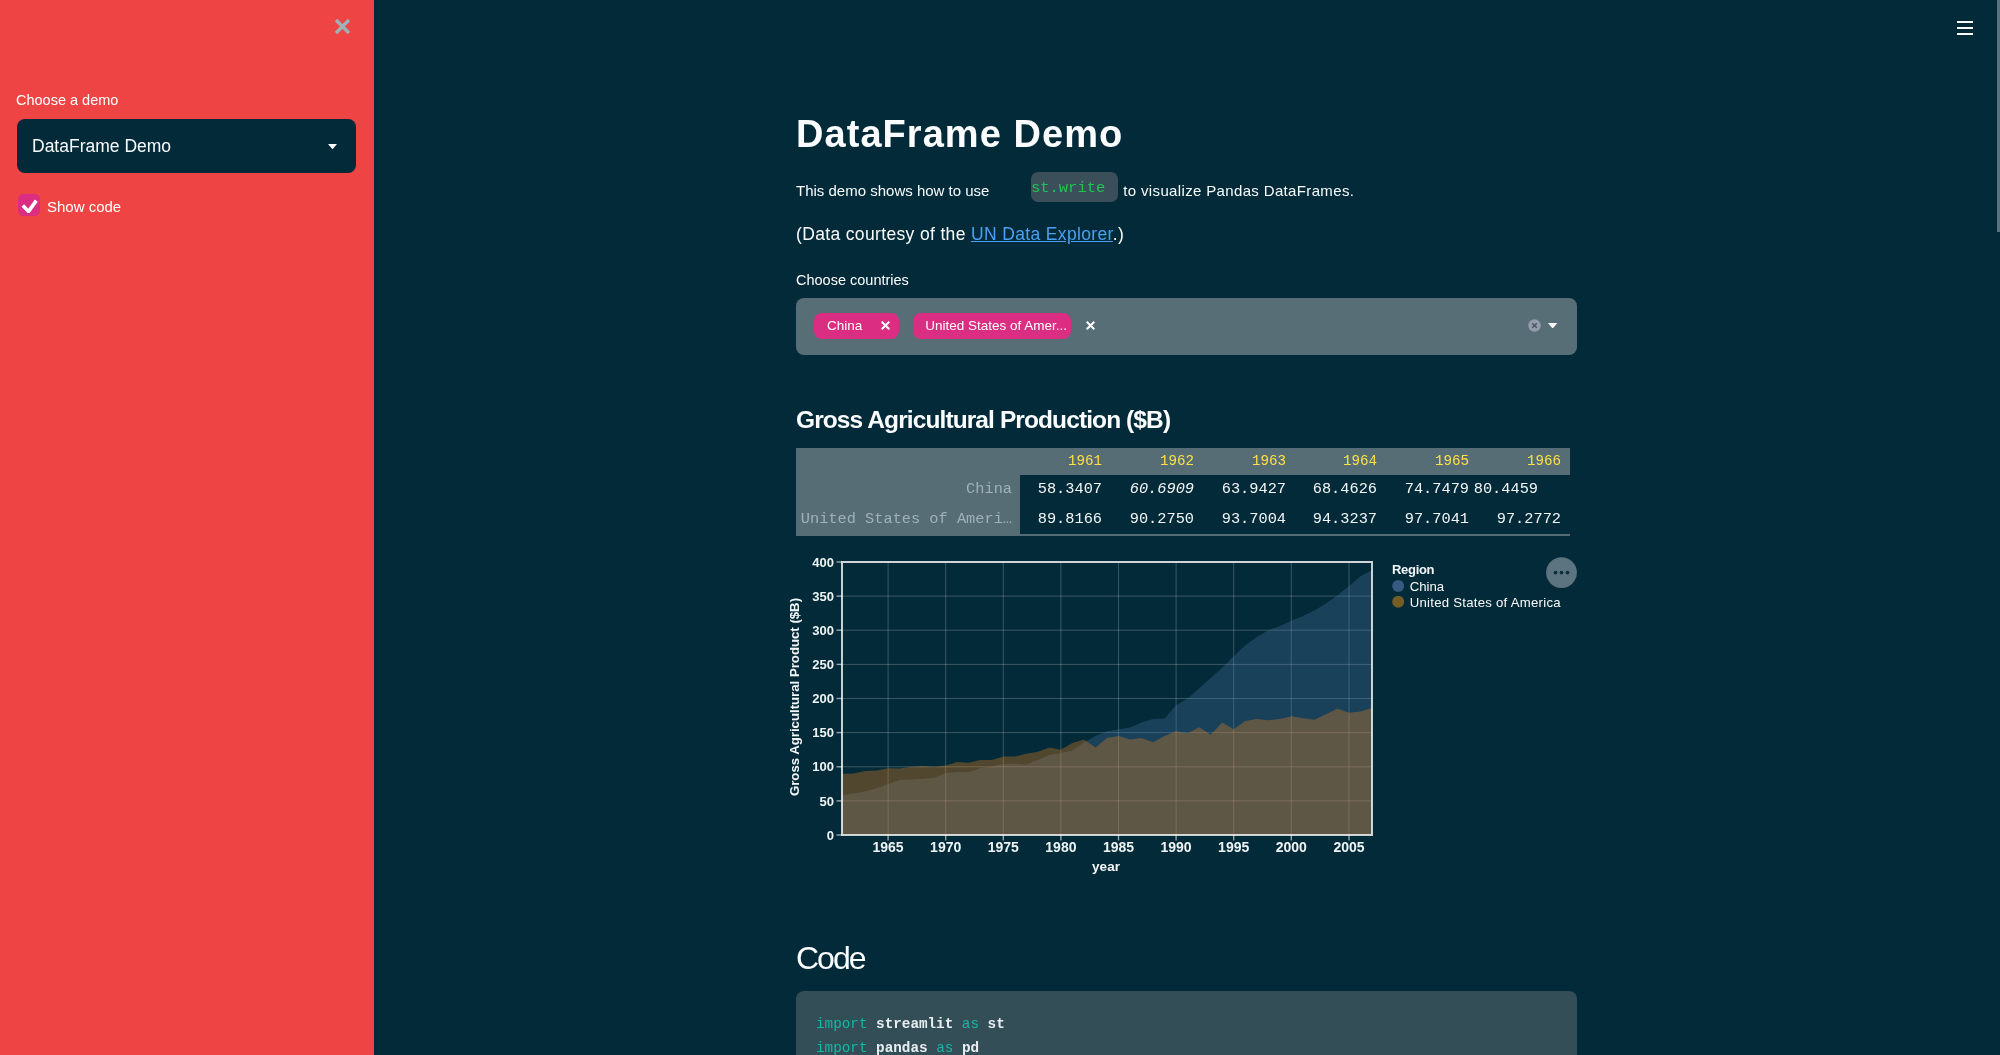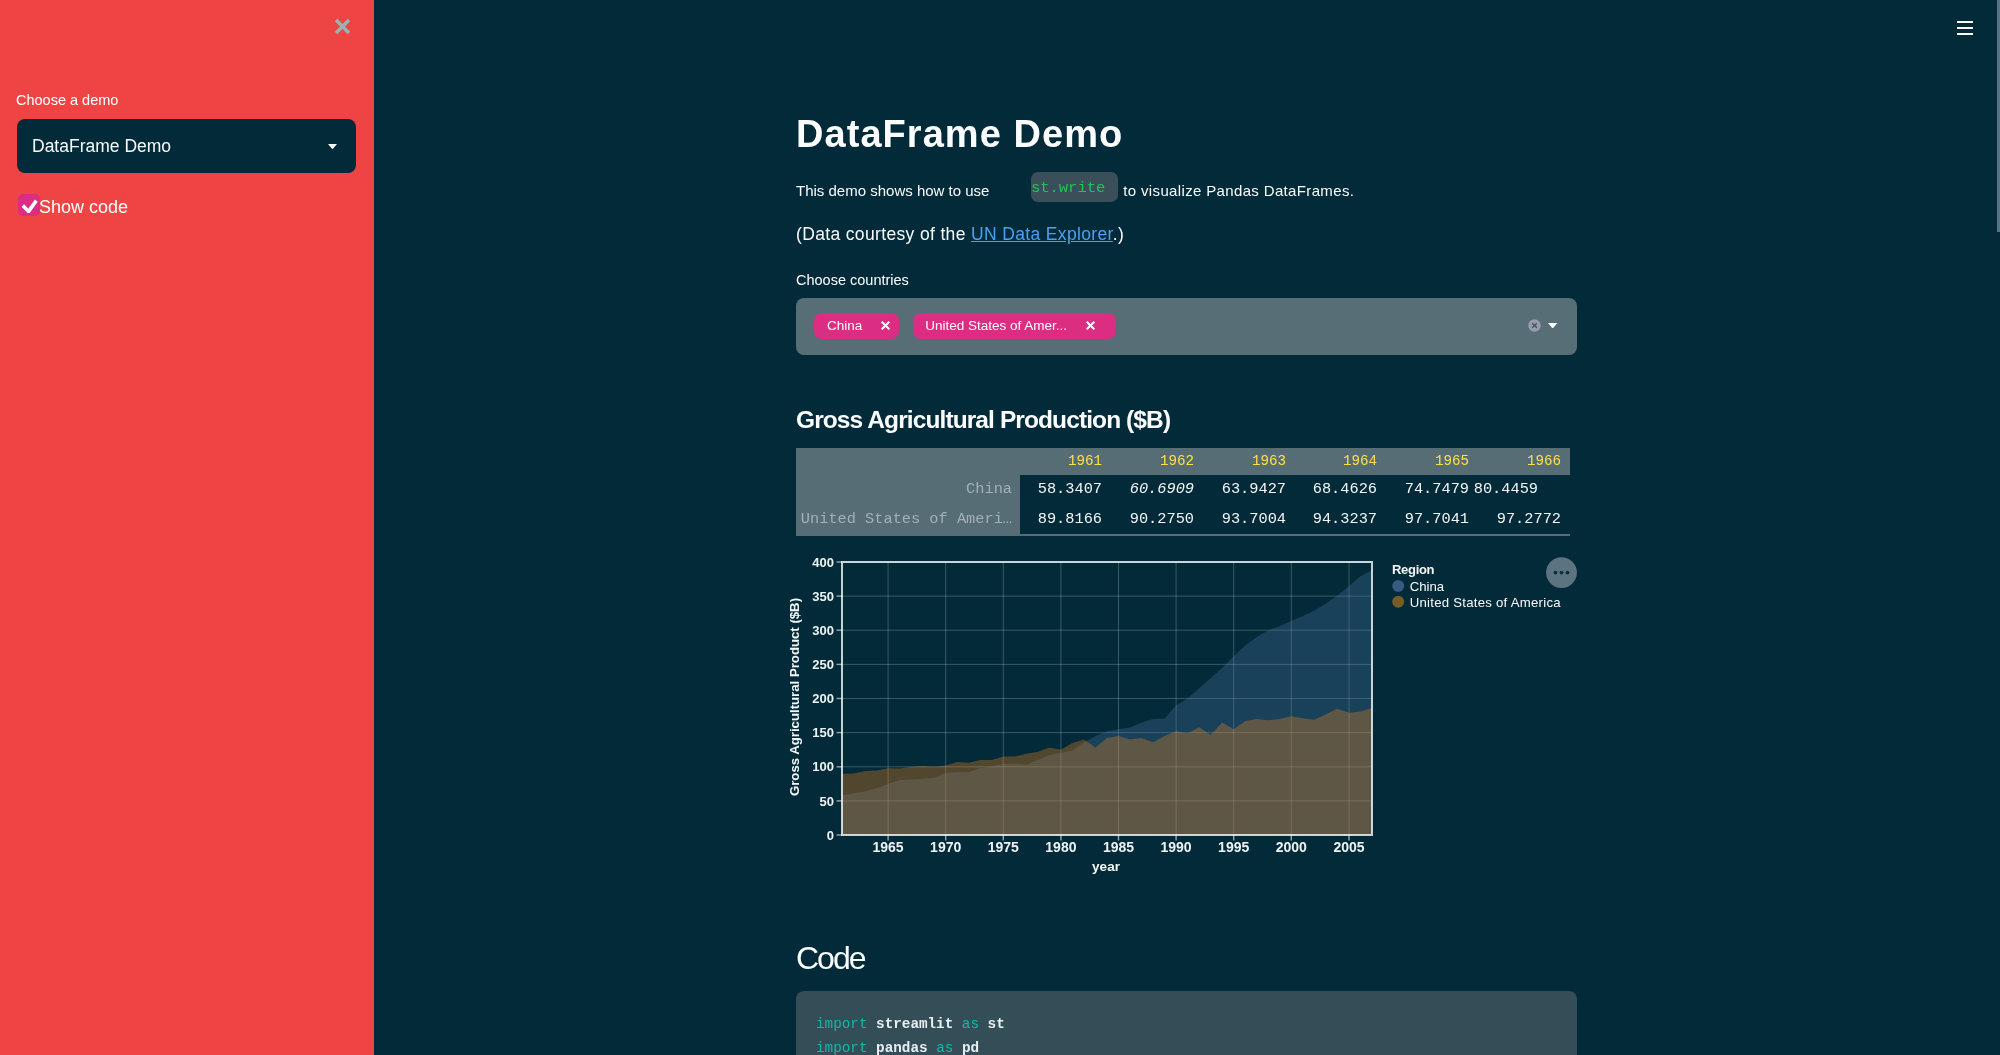--- a/index.html
+++ b/index.html
@@ -6,21 +6,21 @@
   html,body { width:2000px; height:1055px; overflow:hidden; background:#032a38; }
   body { background:#032a38; font-family:"Liberation Sans", sans-serif; position:relative; }
   .abs { position:absolute; }
   
   #sidebar { left:0; top:0; width:374px; height:1055px; background:#ef4444; }
   #sb-close { left:334px; top:18px; width:17px; height:17px; }
   #sb-label { left:16px; top:91.8px; font-size:14.5px; color:#ffffff; }
   #sb-select { left:17px; top:119px; width:339px; height:54px; background:#032a38; border-radius:8px; }
   #sb-select-text { left:15px; top:0; height:54px; line-height:54px; font-size:17.5px; color:#fafcfd; }
   #sb-check { left:18.2px; top:194px; width:21.8px; height:21.8px; background:#db2d82; border-radius:5px; }
-  #sb-check-label { left:39px; top:195.5px; height:22px; line-height:22px; font-size:18px; color:#ffffff; }
+  #sb-check-label { left:47px; top:195.5px; height:22px; line-height:22px; font-size:15px; color:#ffffff; }
   
   .hamburger-line { left:1957px; width:16px; height:2px; background:#fafcfd; }
   #scrollthumb { left:1997px; top:0; width:3px; height:232px; background:#587481; }
   
   #title { left:796px; top:112.5px; font-size:38px; letter-spacing:1.05px; font-weight:bold; color:#fafcfd; }
   .ptext { font-size:15px; color:#fafcfd; line-height:20px; }
   .codechip { background:#3a4f59; color:#21c354; font-family:"Liberation Mono", monospace; font-size:15.5px; height:29.6px; line-height:32.8px; text-align:left; border-radius:7px; }
   #p2 { left:796px; top:224px; font-size:17.5px; letter-spacing:0.35px; color:#fafcfd; line-height:21px; }
   #p2 a { color:#4aa0f2; }
   #ms-label { left:796px; top:272px; font-size:14.5px; color:#ffffff; }
@@ -69,21 +69,21 @@
   <div class="abs ptext" style="left:796px; top:181px;">This demo shows how to use</div>
   <div class="abs codechip" style="left:1030.9px; top:172px; width:87.5px;">st.write</div>
   <div class="abs ptext" style="left:1123.3px; top:181px; letter-spacing:0.35px;" id="p1b">to visualize Pandas DataFrames.</div>
   <div id="p2" class="abs">(Data courtesy of the <a href="#">UN Data Explorer</a>.)</div>
   <div id="ms-label" class="abs">Choose countries</div>
   <div id="ms-box" class="abs">
     <div class="tag" style="left:17.6px; width:85px;"><span style="margin-left:13.3px">China</span></div>
     <svg class="abs" style="left:84.5px; top:23.1px" width="9" height="9" viewBox="0 0 9 9">
       <path d="M0.7 0.7 L8.3 8.3 M8.3 0.7 L0.7 8.3" stroke="#fff" stroke-width="2"></path>
     </svg>
-    <div class="tag" style="left:117px; width:203px;"><span style="margin-left:12.3px">United States of Amer...</span></div>
+    <div class="tag" style="left:117px; width:158px;"><span style="margin-left:12.3px">United States of Amer...</span></div>
     <svg class="abs" style="left:289.5px; top:23.1px" width="9" height="9" viewBox="0 0 9 9">
       <path d="M0.7 0.7 L8.3 8.3 M8.3 0.7 L0.7 8.3" stroke="#fff" stroke-width="2"></path>
     </svg>
     <svg class="abs" style="left:732px; top:20.7px" width="13" height="13" viewBox="0 0 13 13">
       <circle cx="6.5" cy="6.5" r="6.2" fill="#a4a7bb" fill-opacity="0.8"></circle>
       <path d="M4.2 4.2 L8.8 8.8 M8.8 4.2 L4.2 8.8" stroke="#48565e" stroke-width="1.5"></path>
     </svg>
     <svg class="abs" style="left:752.4px; top:24.7px" width="9.3" height="5.6" viewBox="0 0 9.3 5.6">
       <path d="M0 0 L9.3 0 L4.65 5.6 Z" fill="#fafcfd"></path>
     </svg>

